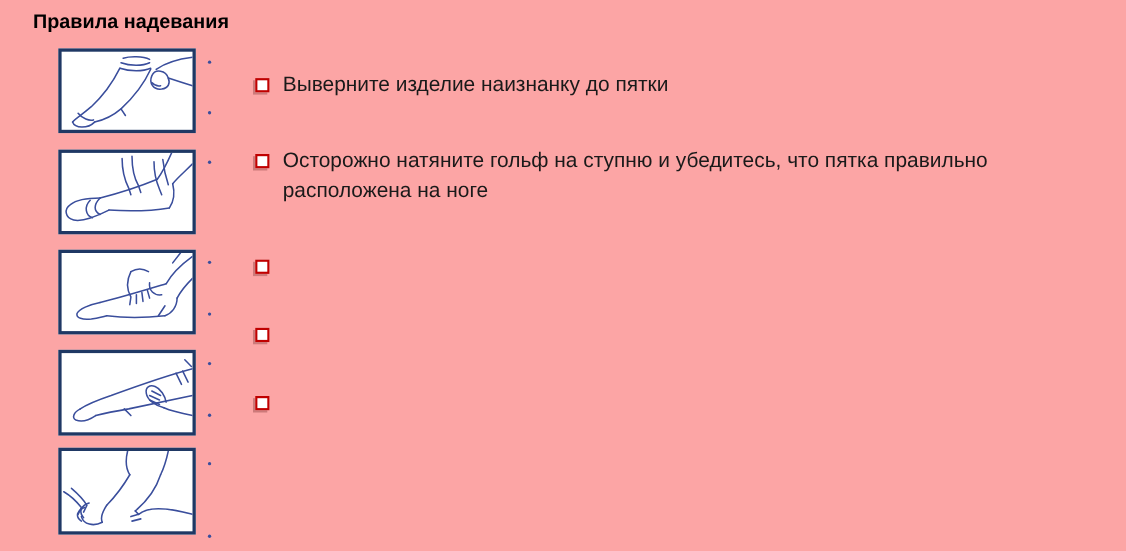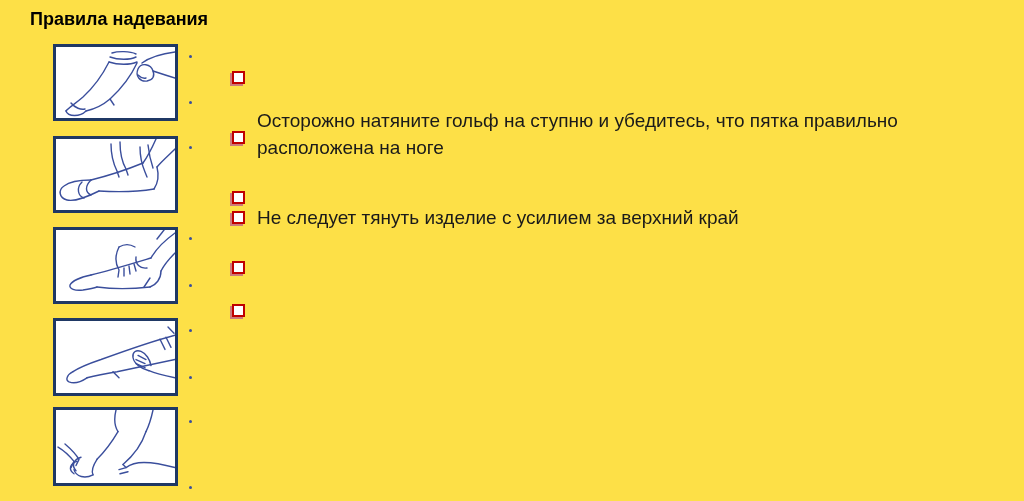--- a/index.html
+++ b/index.html
@@ -1,20 +1,20 @@
 <!DOCTYPE html>
 <html><head>
 <meta charset="utf-8">
 <style>
   html, body { margin: 0; padding: 0; background: #ffffff; }
   .page {
     position: relative;
     width: 1024px;
     height: 501px;
-    background: #fde047;
+    background: #fca5a5;
     overflow: hidden;
     font-family: "Liberation Sans", "DejaVu Sans", sans-serif;
     color: #1a1a1a;
   }
   .title {
     position: absolute;
     left: 30px;
     top: 9px;
     font-size: 18px;
     font-weight: bold;
@@ -52,21 +52,21 @@
     left: 230px;
     top: 64px;
     width: 770px;
   }
   .item {
     display: flex;
     align-items: flex-start;
     font-size: 19px;
     line-height: 27px;
   }
-  .item.sp { margin-top: 23px; align-items: center; }
+  .item.sp { margin-top: 42px; }
   .marker {
     flex: 0 0 auto;
     width: 9px;
     height: 9px;
     margin: 7px 12px 0 2px;
     background: #ffffff;
     border: 2px solid #c00000;
     box-shadow: -2px 2px 0 0 #cc7a7a;
   }
   .item-text {
@@ -187,36 +187,33 @@
   <div class="side-dot" style="top:329px"></div>
   <div class="side-dot" style="top:376px"></div>
   <div class="side-dot" style="top:420px"></div>
   <div class="side-dot" style="top:486px"></div>
 
   <div class="instructions">
 
 
     <div class="item">
       <span class="marker"></span>
+      <span class="item-text">Выверните изделие наизнанку до пятки</span>
     </div>
 
     <div class="item sp">
       <span class="marker"></span>
       <span class="item-text">Осторожно натяните гольф на ступню и убедитесь, что пятка правильно
 расположена на ноге</span>
     </div>
 
     <div class="item sp">
       <span class="marker"></span>
     </div>
 
-    <div class="item">
-      <span class="marker"></span>
-      <span class="item-text">Не следует тянуть изделие с усилием за верхний край</span>
-    </div>
 
     <div class="item sp">
       <span class="marker"></span>
     </div>
 
     <div class="item sp">
       <span class="marker"></span>
     </div>
 
   </div>

